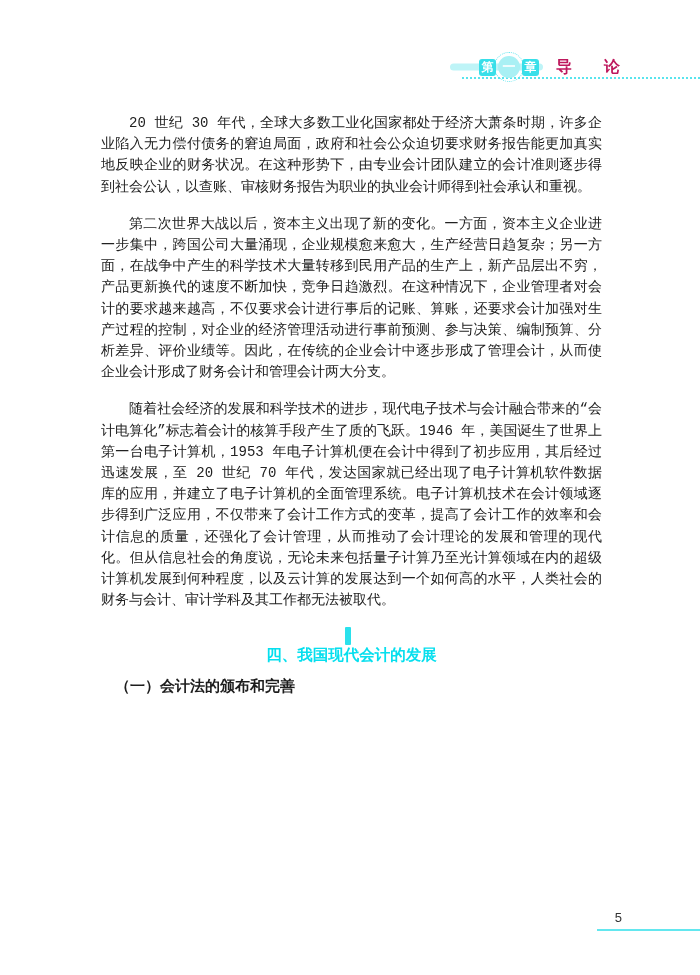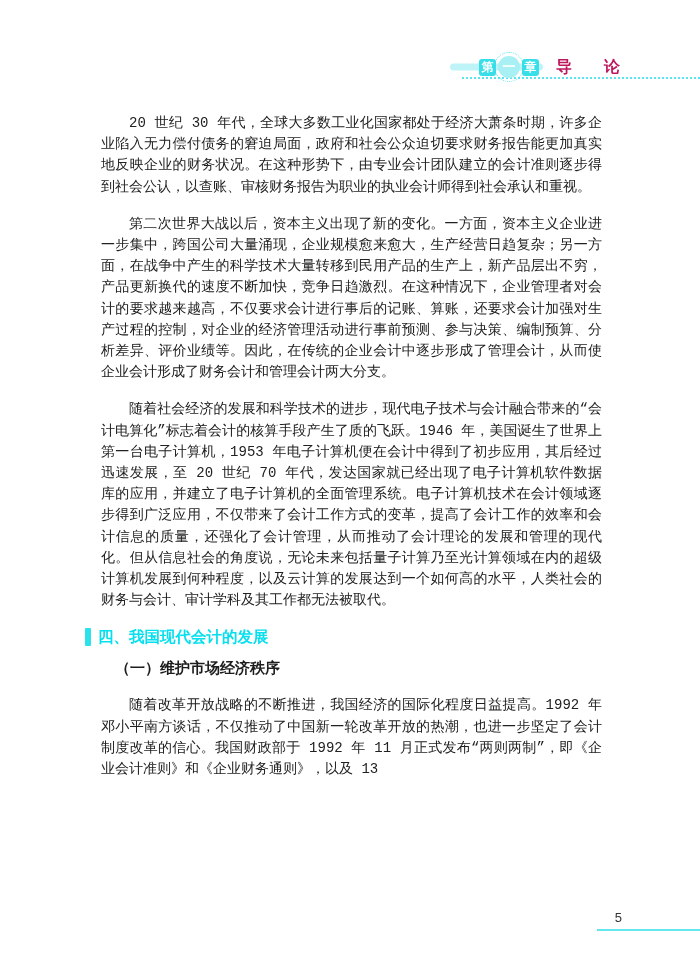--- a/index.html
+++ b/index.html
@@ -66,20 +66,21 @@
     color:#212121;
     font-family:Liberation Mono, monospace;
   }
 
   .section-heading {
     display:flex; align-items:center;
     margin:15px 0 9px 0;
     font-family:"Liberation Sans","DejaVu Sans",sans-serif;
     font-size:15.5px; font-weight:bold; color:#06dfee;
     line-height:20px;
+    flex-direction:column;
   }
   .section-heading .bar {
     width:6px; height:18px; margin-right:7px;
     background:#2ae1ec; border-radius:1px;
   }
 
   .sub-heading {
     margin:10px 0 5px 0;
     font-size:15px; font-weight:bold; color:#1d1d1d;
     text-indent:2em; line-height:22px;
@@ -120,21 +121,20 @@
   <div class="body-col">
     <p>20 世纪 30 年代，全球大多数工业化国家都处于经济大萧条时期，许多企业陷入无力偿付债务的窘迫局面，政府和社会公众迫切要求财务报告能更加真实地反映企业的财务状况。在这种形势下，由专业会计团队建立的会计准则逐步得到社会公认，以查账、审核财务报告为职业的执业会计师得到社会承认和重视。</p>
     <p>第二次世界大战以后，资本主义出现了新的变化。一方面，资本主义企业进一步集中，跨国公司大量涌现，企业规模愈来愈大，生产经营日趋复杂；另一方面，在战争中产生的科学技术大量转移到民用产品的生产上，新产品层出不穷，产品更新换代的速度不断加快，竞争日趋激烈。在这种情况下，企业管理者对会计的要求越来越高，不仅要求会计进行事后的记账、算账，还要求会计加强对生产过程的控制，对企业的经济管理活动进行事前预测、参与决策、编制预算、分析差异、评价业绩等。因此，在传统的企业会计中逐步形成了管理会计，从而使企业会计形成了财务会计和管理会计两大分支。</p>
     <p>随着社会经济的发展和科学技术的进步，现代电子技术与会计融合带来的“会计电算化”标志着会计的核算手段产生了质的飞跃。1946 年，美国诞生了世界上第一台电子计算机，1953 年电子计算机便在会计中得到了初步应用，其后经过迅速发展，至 20 世纪 70 年代，发达国家就已经出现了电子计算机软件数据库的应用，并建立了电子计算机的全面管理系统。电子计算机技术在会计领域逐步得到广泛应用，不仅带来了会计工作方式的变革，提高了会计工作的效率和会计信息的质量，还强化了会计管理，从而推动了会计理论的发展和管理的现代化。但从信息社会的角度说，无论未来包括量子计算乃至光计算领域在内的超级计算机发展到何种程度，以及云计算的发展达到一个如何高的水平，人类社会的财务与会计、审计学科及其工作都无法被取代。</p>
 
     <div class="section-heading">
       <span class="bar"></span>
       <span>四、我国现代会计的发展</span>
     </div>
 
-    <div class="sub-heading">（一）维护市场经济秩序</div>
+    <div class="sub-heading">（一）会计法的颁布和完善</div>
 
-    <p>随着改革开放战略的不断推进，我国经济的国际化程度日益提高。1992 年邓小平南方谈话，不仅推动了中国新一轮改革开放的热潮，也进一步坚定了会计制度改革的信心。我国财政部于 1992 年 11 月正式发布“两则两制”，即《企业会计准则》和《企业财务通则》，以及 13</p>
   </div>
 
   <span class="page-number">5</span>
   <div class="footer-line"></div>
 
 </div>
 
 </body></html>

